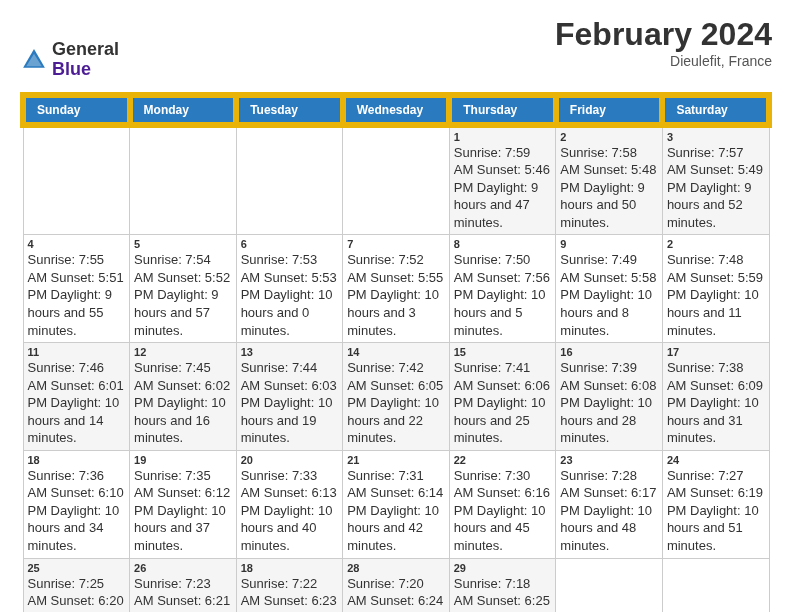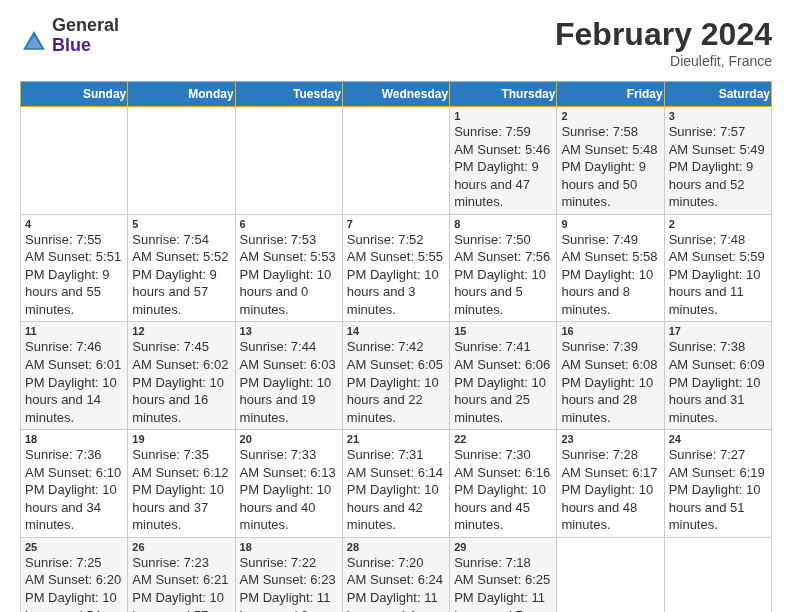--- a/index.html
+++ b/index.html
@@ -15,22 +15,23 @@
       background: #fff;
     }
     .header {
       display: flex;
       justify-content: space-between;
       align-items: flex-start;
       margin-bottom: 12px;
     }
     .logo {
       display: flex;
-      align-items: flex-end;
+      align-items: center;
       gap: 4px;
+      margin-top: 24px;
     }
     .logo-text {
       display: flex;
       flex-direction: column;
       line-height: 1.1;
     }
     .logo-general {
       font-size: 18px;
       font-weight: bold;
       color: #333;
@@ -59,23 +60,23 @@
     .calendar-table {
       width: 100%;
       border-collapse: collapse;
       table-layout: fixed;
     }
     .calendar-table th {
       background: #2a7abf;
       color: #fff;
       font-size: 12px;
       font-weight: bold;
-      padding: 5px 1px;
-      text-align: right;
-      border: 1px solid #eab308;
+      padding: 5px 11px;
+      text-align: left;
+      border: 6px solid #eab308;
     }
     .calendar-table td {
       border: 1px solid #ccc;
       vertical-align: top;
       padding: 3px 4px;
       font-size: 10px;
       color: #333;
       height: 85px;
       width: calc(100% / 7);
       background: #fff;

